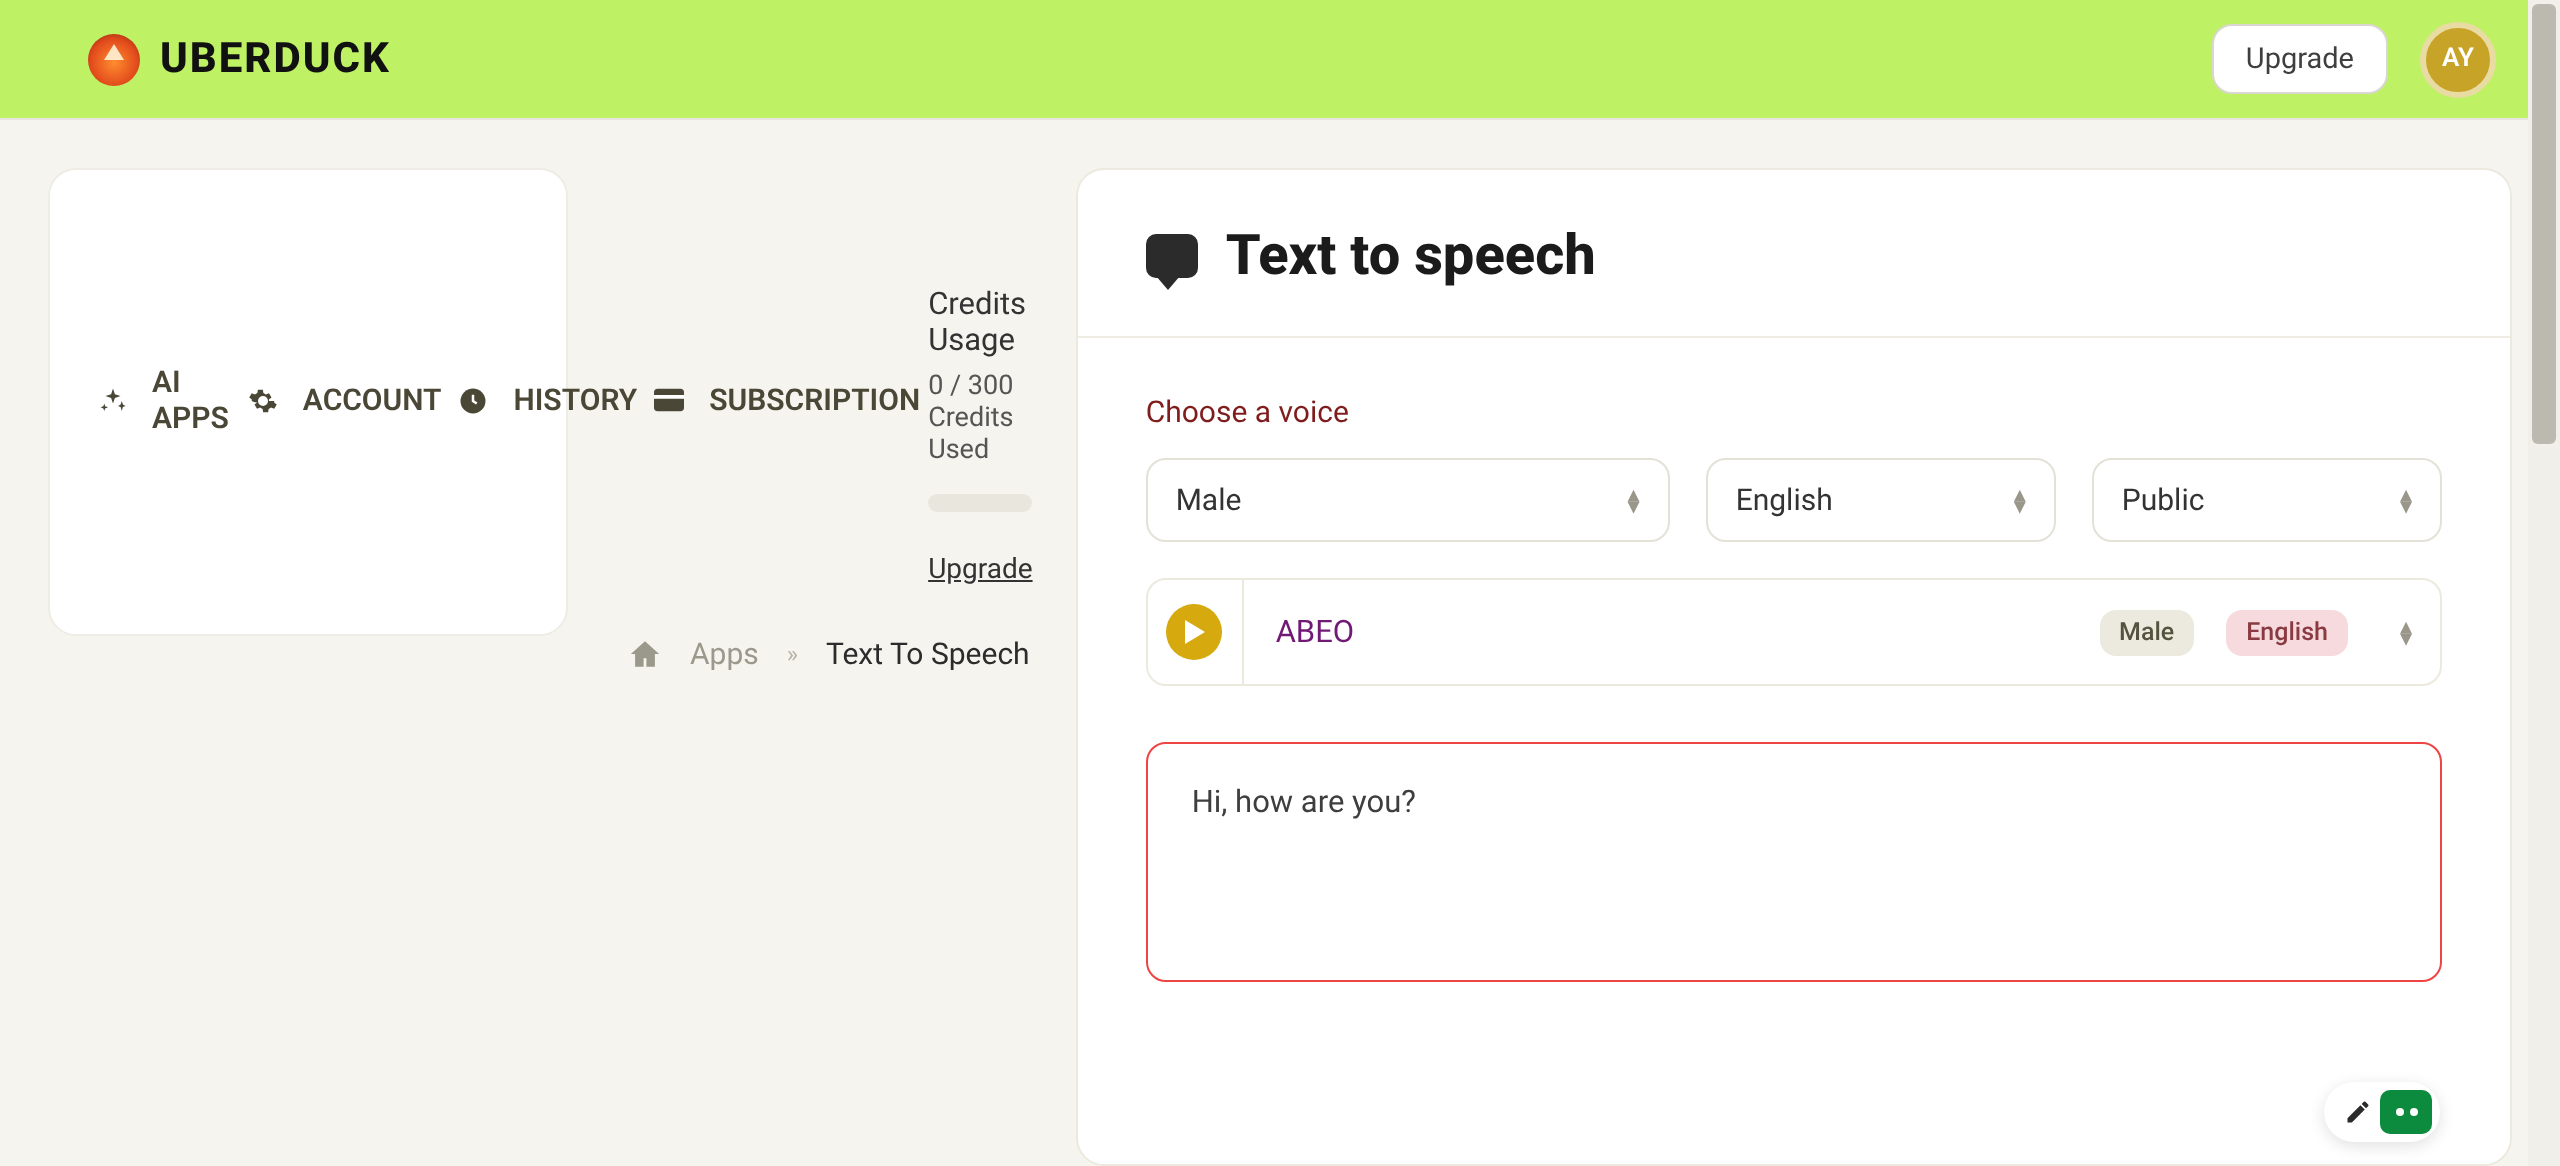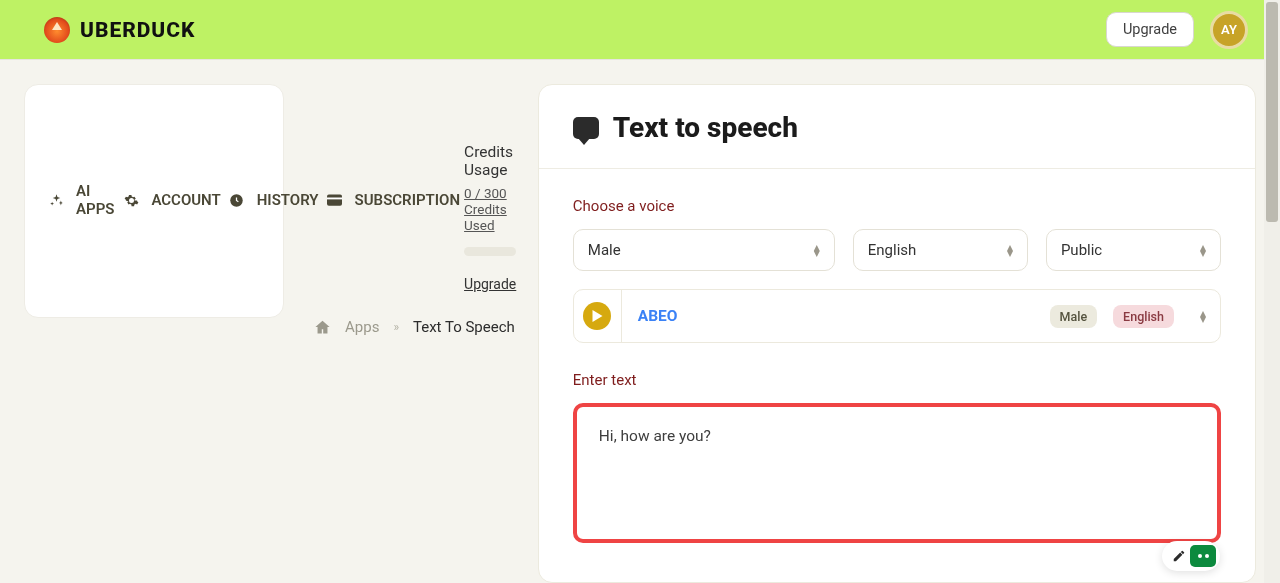--- a/index.html
+++ b/index.html
@@ -12,21 +12,21 @@
     .top-right { display:flex; align-items:center; gap:16px;}
     .upgrade-btn { border:1px solid #d9d7cf; background:#fff; color:#3f3f3f; padding:8px 16px; border-radius:10px; font-size:14.5px; cursor:pointer;}
     .avatar { width:38px; height:38px; border-radius:50%; background:#c7a327; color:#fff; display:flex; align-items:center; justify-content:center; font-size:13px; font-weight:600; border:3px solid #e8dca2;}
     .layout { display:flex; gap:24px; padding:24px 24px 0 24px; height:calc(583px - 60px);}
     .sidebar { width:260px; background:#ffffff; border-radius:14px; padding:22px 20px 24px 20px; height:fit-content; border:1px solid #eeece5; display:flex; flex-direction:row;}
     .nav-item { display:flex; align-items:center; gap:12px; padding:8px 4px; color:#4a4736; font-size:15px; cursor:pointer; font-weight:600;}
     .nav-item .ico { width:16px; display:flex; justify-content:center; color:#4a4736;}
     .divider { height:1px; background:#ece9df; margin:8px 0 10px 0;}
     .credit-block { margin-top:36px; }
     .credit-title { font-size:15.5px; color:#333; margin-bottom:6px;}
-    .credit-val { font-size:13.5px; color:#555; margin-bottom:14px;text-decoration:underline;}
+    .credit-val { font-size:13.5px; color:#555; margin-bottom:14px;}
     .credit-bar { height:9px; border-radius:6px; background:#e9e7dd; width:100%; margin-bottom:18px;}
     .upgrade-link { font-size:14px; color:#333; text-decoration:underline; cursor:pointer;}
     .main { flex:1; display:flex; flex-direction:row; min-width:0;gap:17px;}
     .breadcrumb { display:flex; align-items:center; gap:14px; padding:4px 6px 18px 6px; font-size:15px;}
     .bc-home { color:#9b998c;}
     .bc-link { color:#9b998c; cursor:pointer;}
     .bc-sep { color:#b5b3a6; font-size:12px;}
     .bc-current { color:#2c2c2c;}
     .card { background:#ffffff; border:1px solid #eceade; border-radius:14px; overflow:hidden; flex:1; display:flex; flex-direction:column;}
     .card-head { padding:26px 34px 24px 34px; border-bottom:1px solid #eeece3; display:flex; align-items:center; gap:14px;}
@@ -37,25 +37,25 @@
     .label { font-size:15px; color:#7f1d1d; margin-bottom:14px;}
     .selects-row { display:flex; gap:18px; margin-bottom:18px;}
     .select { flex:1; min-width:0;}
     .select.small{flex:0 0 262px}
     .selbox { border:1px solid #e4e1d6; border-radius:10px; height:42px; display:flex; align-items:center; justify-content:space-between; padding:0 14px; font-size:15px; color:#333; cursor:pointer; background:#fff;}
     .chev { color:#9a968a; font-size:12px; display:flex; flex-direction:column; line-height:6px;}
     .voice-row { border:1px solid #ece9dd; border-radius:10px; height:54px; display:flex; align-items:center; padding:0 14px 0 0; gap:16px; margin-bottom:28px; cursor:pointer;}
     .play-wrap { width:48px; height:54px; display:flex; align-items:center; justify-content:center; border-right:1px solid #ece9dd;}
     .play-btn { width:28px; height:28px; border-radius:50%; background:#d6a90f; display:flex; align-items:center; justify-content:center; cursor:pointer;}
     .play-btn svg { fill:#fff;}
-    .voice-name { font-weight:700; font-size:15.5px; color:#3b82f6; flex:1;}
+    .voice-name { font-weight:400; font-size:15.5px; color:#701a75; flex:1;}
     .tag { padding:4px 10px; border-radius:8px; font-size:12.5px; font-weight:500;}
     .tag.gray { background:#eceade; color:#55533f;}
     .tag.pink { background:#f6dadd; color:#8a3a42;}
-    .textarea-wrap { border:4px solid #ef4444; border-radius:10px; padding:20px 22px; height:140px;}
+    .textarea-wrap { border:1px solid #ef4444; border-radius:10px; padding:20px 22px; height:120px;}
     .textarea { width:100%; height:100%; border:none; outline:none; resize:none; font-size:15.5px; color:#3e3e3e; font-family:inherit; background:transparent;}
     .scroll-edge { position:absolute; right:0; top:0; width:16px; height:100%; background:#f0efe9;}
     .scroll-thumb { position:absolute; right:2px; top:2px; width:12px; height:220px; background:#bcbab0; border-radius:3px;}
     .footer-fab { position:absolute; right:60px; bottom:12px; display:flex; gap:4px; align-items:center; background:#fff; border-radius:18px; box-shadow:0 2px 8px rgba(0,0,0,.12); padding:4px 4px 4px 10px;}
     .fab-pen { color:#2b2b2b;}
     .fab-bot { width:26px; height:22px; background:#0c8a3e; border-radius:5px; display:flex; align-items:center; justify-content:center;}
     .fab-bot span{width:4px;height:4px;background:#fff;border-radius:50%;margin:0 1.5px}
     svg { display:block;}
   </style>
 </head>
@@ -178,21 +178,20 @@
           </div>
           <div class="voice-name">ABEO</div>
           <span class="tag gray">Male</span>
           <span class="tag pink">English</span>
           <span class="chev" style="margin-left:10px">
               <span>▴</span>
               <span>▾</span>
             </span>
         </div>
 
-        <div class="label">Enter text</div>
         <div class="textarea-wrap">
           <textarea class="textarea" style="">Hi, how are you?</textarea>
         </div>
       </div>
     </div>
   </main>
 </div>
 
 <div class="scroll-edge">
   <div class="scroll-thumb"></div>

